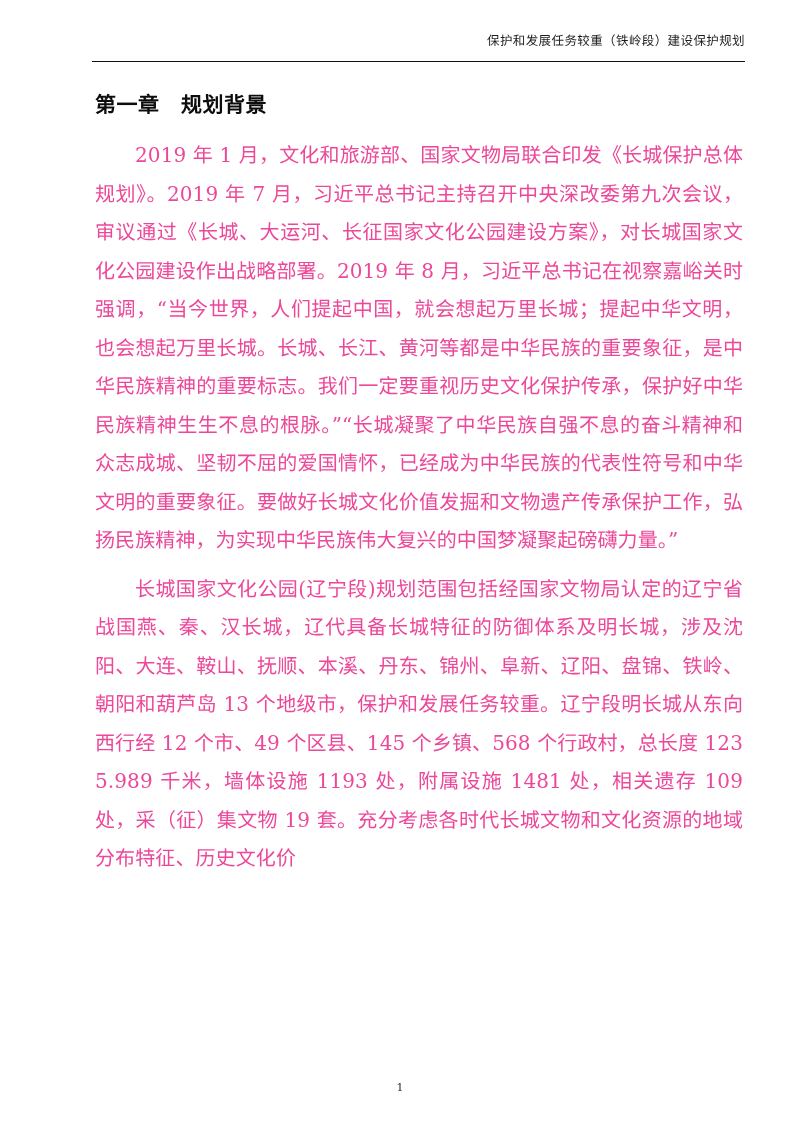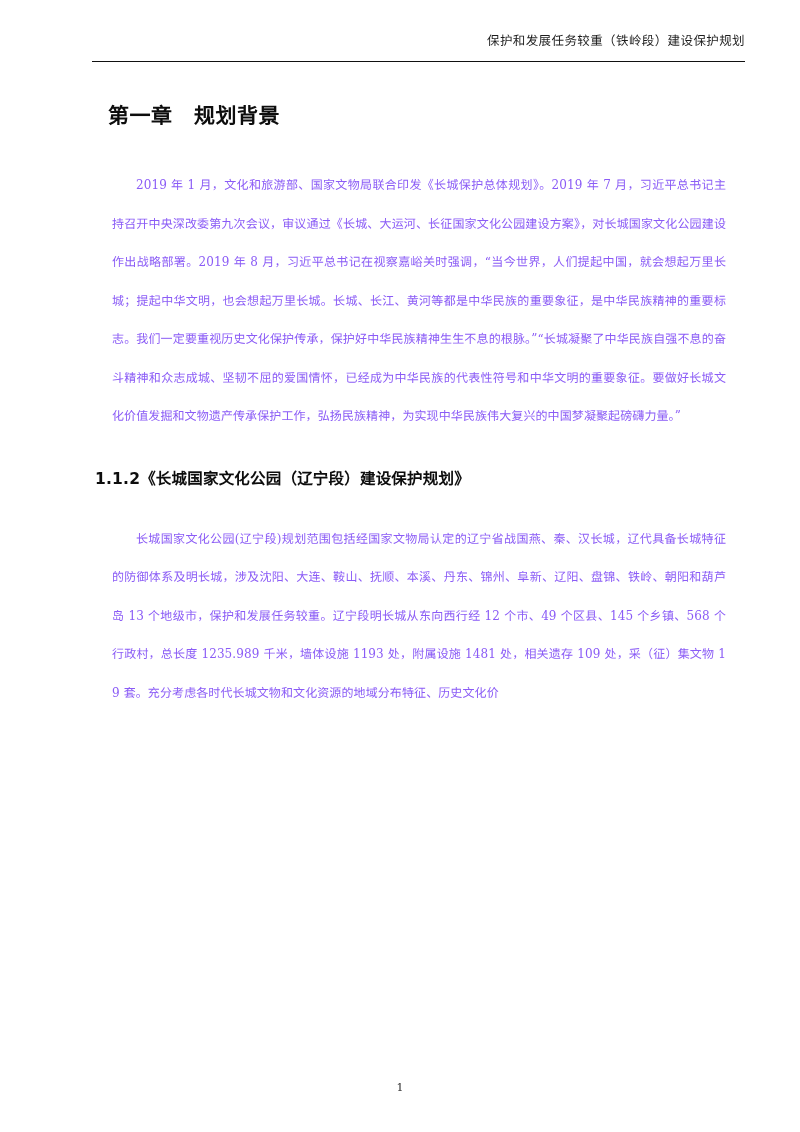--- a/index.html
+++ b/index.html
@@ -51,23 +51,23 @@
 
   
   .content {
     position: absolute;
     left: 95px;
     top: 78px;
     width: 648px;
   }
 
   h1.chapter-title {
-    margin: 13px;
+    margin: 0;
     padding: 0;
-    font-family: Liberation Mono, monospace;
+    font-family: Liberation Serif, serif;
     font-weight: bold;
     font-size: 21px;
     line-height: 34px;
     letter-spacing: 0.5px;
     color: #0d0d0d;
     padding-top: 10px;
   }
 
   h2.section-title {
     margin: 0;
@@ -90,30 +90,30 @@
     line-height: 28px;
     letter-spacing: 0.2px;
     color: #0d0d0d;
     padding-top: 26px;
   }
   h3.subsection-title.tight {
     padding-top: 12px;
   }
 
   p.body-text {
-    margin: 17px;
+    margin: 0;
     padding: 0;
     font-family: "DejaVu Serif", "Liberation Serif", serif;
-    font-size: 12px;
+    font-size: 20px;
     line-height: 38.5px;
     letter-spacing: 0.1px;
     text-align: justify;
     text-justify: inter-character;
     text-indent: 2em;
-    color: #8b5cf6;
+    color: #ec4899;
     word-break: break-all;
   }
   p.body-text.first {
     padding-top: 14px;
   }
   p.body-text.after-heading {
     padding-top: 10px;
   }
 
   
@@ -142,21 +142,20 @@
   <div class="header-rule"></div>
 
   <div class="content">
 
     <h1 class="chapter-title">第一章　规划背景</h1>
 
 
 
     <p class="body-text first">2019 年 1 月，文化和旅游部、国家文物局联合印发《长城保护总体规划》。2019 年 7 月，习近平总书记主持召开中央深改委第九次会议，审议通过《长城、大运河、长征国家文化公园建设方案》，对长城国家文化公园建设作出战略部署。2019 年 8 月，习近平总书记在视察嘉峪关时强调，“当今世界，人们提起中国，就会想起万里长城；提起中华文明，也会想起万里长城。长城、长江、黄河等都是中华民族的重要象征，是中华民族精神的重要标志。我们一定要重视历史文化保护传承，保护好中华民族精神生生不息的根脉。”“长城凝聚了中华民族自强不息的奋斗精神和众志成城、坚韧不屈的爱国情怀，已经成为中华民族的代表性符号和中华文明的重要象征。要做好长城文化价值发掘和文物遗产传承保护工作，弘扬民族精神，为实现中华民族伟大复兴的中国梦凝聚起磅礴力量。”</p>
 
-    <h3 class="subsection-title tight">1.1.2《长城国家文化公园（辽宁段）建设保护规划》</h3>
 
     <p class="body-text after-heading">长城国家文化公园(辽宁段)规划范围包括经国家文物局认定的辽宁省战国燕、秦、汉长城，辽代具备长城特征的防御体系及明长城，涉及沈阳、大连、鞍山、抚顺、本溪、丹东、锦州、阜新、辽阳、盘锦、铁岭、朝阳和葫芦岛 13 个地级市，保护和发展任务较重。辽宁段明长城从东向西行经 12 个市、49 个区县、145 个乡镇、568 个行政村，总长度 1235.989 千米，墙体设施 1193 处，附属设施 1481 处，相关遗存 109 处，采（征）集文物 19 套。充分考虑各时代长城文物和文化资源的地域分布特征、历史文化价</p>
 
   </div>
 
   <div class="page-footer">
     <span class="page-number">1</span>
   </div>
 
 </div>

